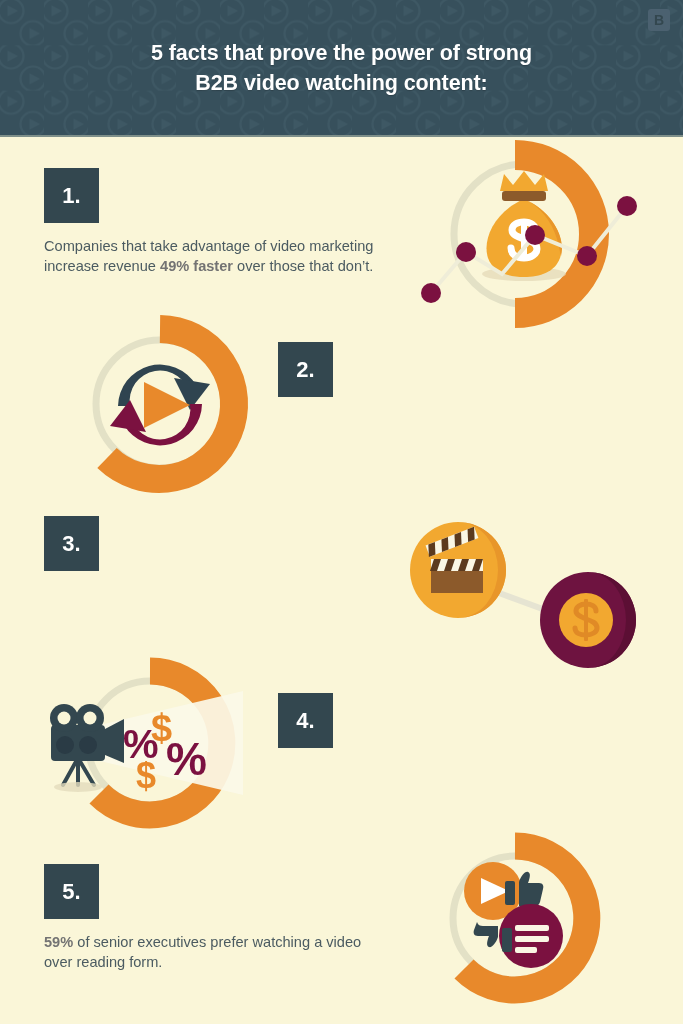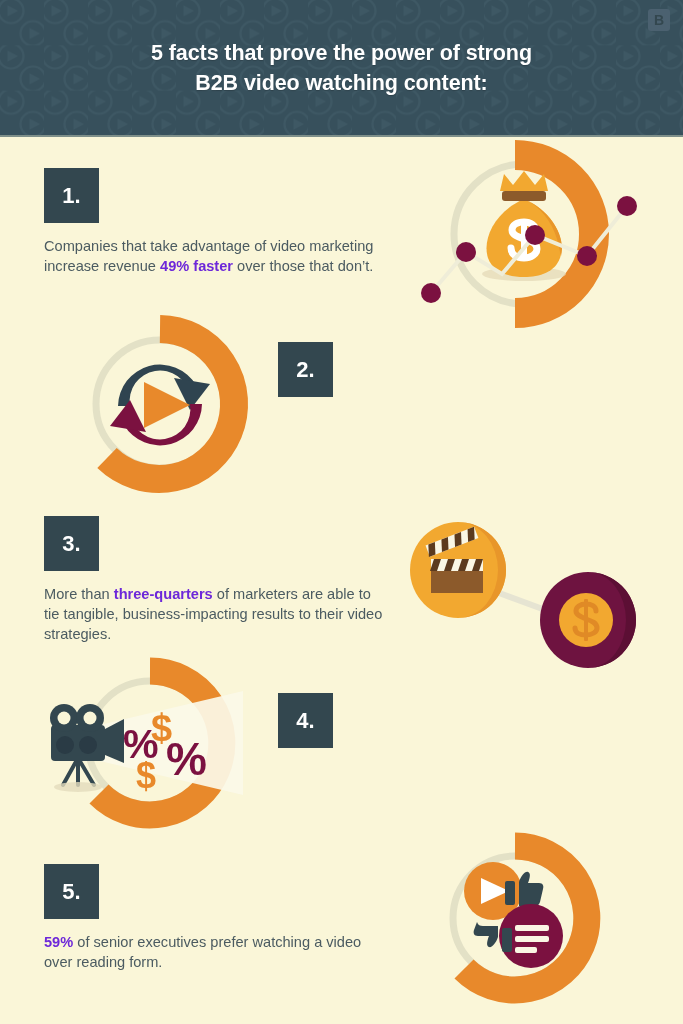--- a/index.html
+++ b/index.html
@@ -57,21 +57,21 @@
     font-size:22px; font-weight:bold;
     line-height:1;
   }
   .fact-text {
     margin-top:13px;
     color:#4B5B61;
     font-size:14.6px;
     line-height:20px;
     font-weight:normal;
   }
-  .fact-text b { font-weight:bold; color:#6d28d9; }
+  .fact-text b { font-weight:bold; color:#737373; }
 
   
   .art { position:absolute; }
   .art svg { display:block; overflow:visible; }
 </style>
 </head>
 <body>
 
 <div class="page">
 
@@ -158,23 +158,20 @@
         <path d="M124 82 A 42 42 0 0 1 46 103 L52 92 A 30 30 0 0 0 112 82 Z" fill="#7B1140"></path>
         <path d="M68 110 L32 104 L52 78 Z" fill="#7B1140"></path>
       </g>
 
       <path d="M66 60 L112 83 L66 106 Z" fill="#E8892B"></path>
     </svg>
   </div>
 
   <div class="fact" style="left:44px; top:516px; width:340px;">
     <div class="num-badge">3.</div>
-    <div class="fact-text">
-      <span>More than </span><b>three-quarters</b><span> of marketers are able to tie tangible, business-impacting results to their video strategies.</span>
-    </div>
   </div>
 
   <div class="art" style="left:403px; top:507px;">
     <svg width="240" height="165" viewBox="0 0 240 165">
 
       <line x1="88" y1="83" x2="183" y2="118" stroke="#E6E4D2" stroke-width="6"></line>
 
       <g>
         <circle cx="55" cy="63" r="48" fill="#F2A830"></circle>
         <path d="M55 15 A 48 48 0 0 1 55 111 A 40 48 0 0 0 55 15 Z" fill="#E8962A"></path>

